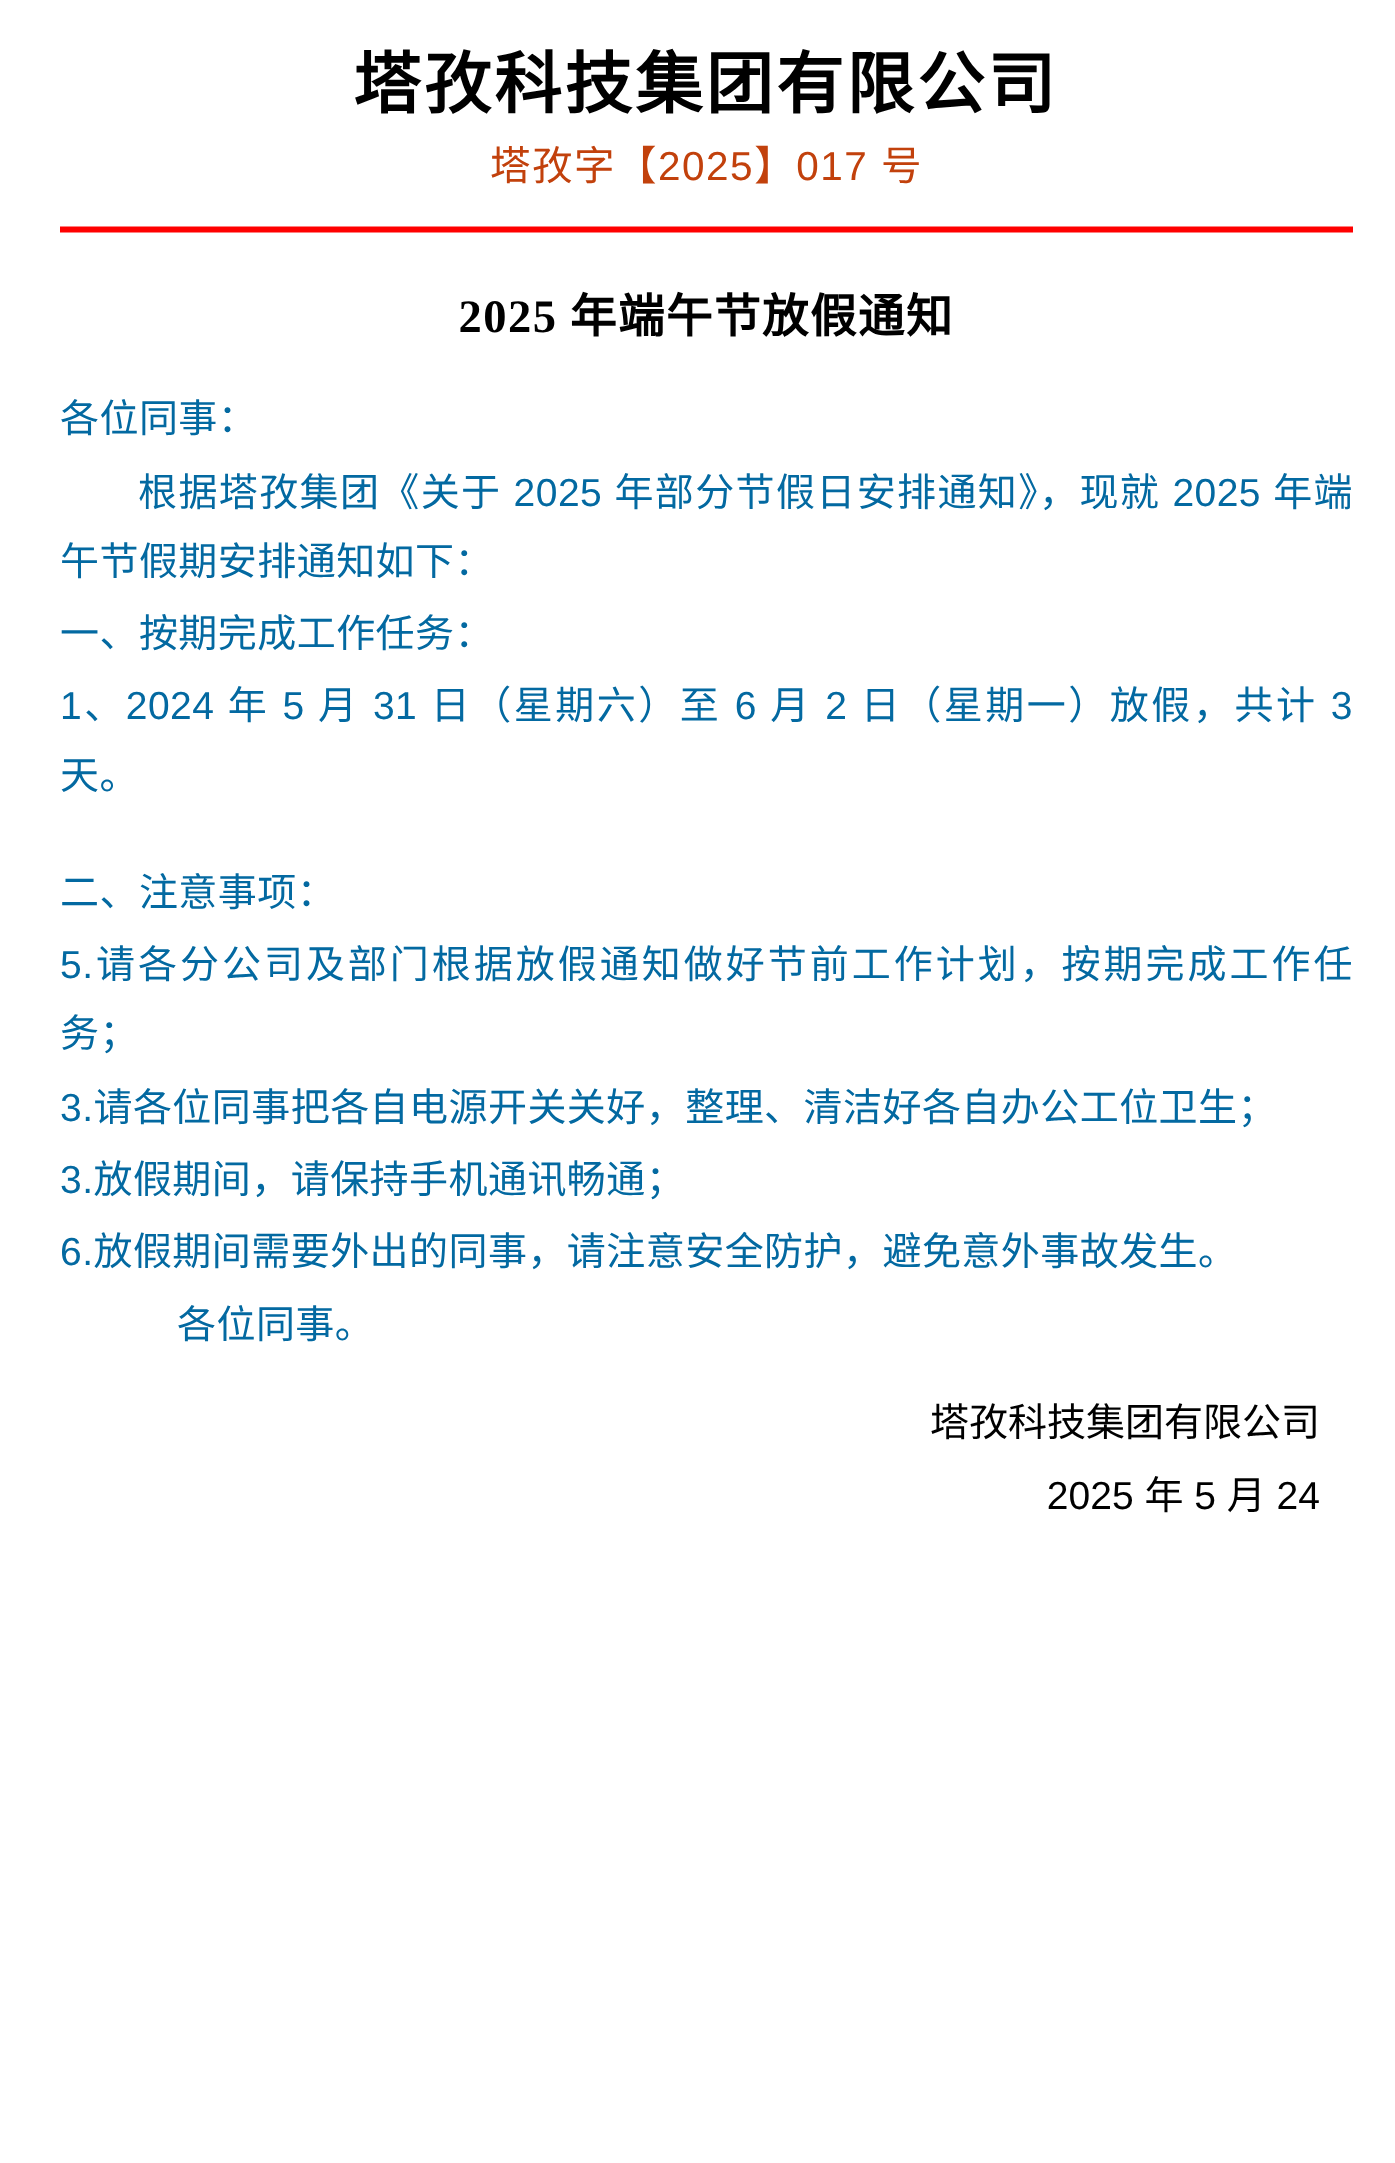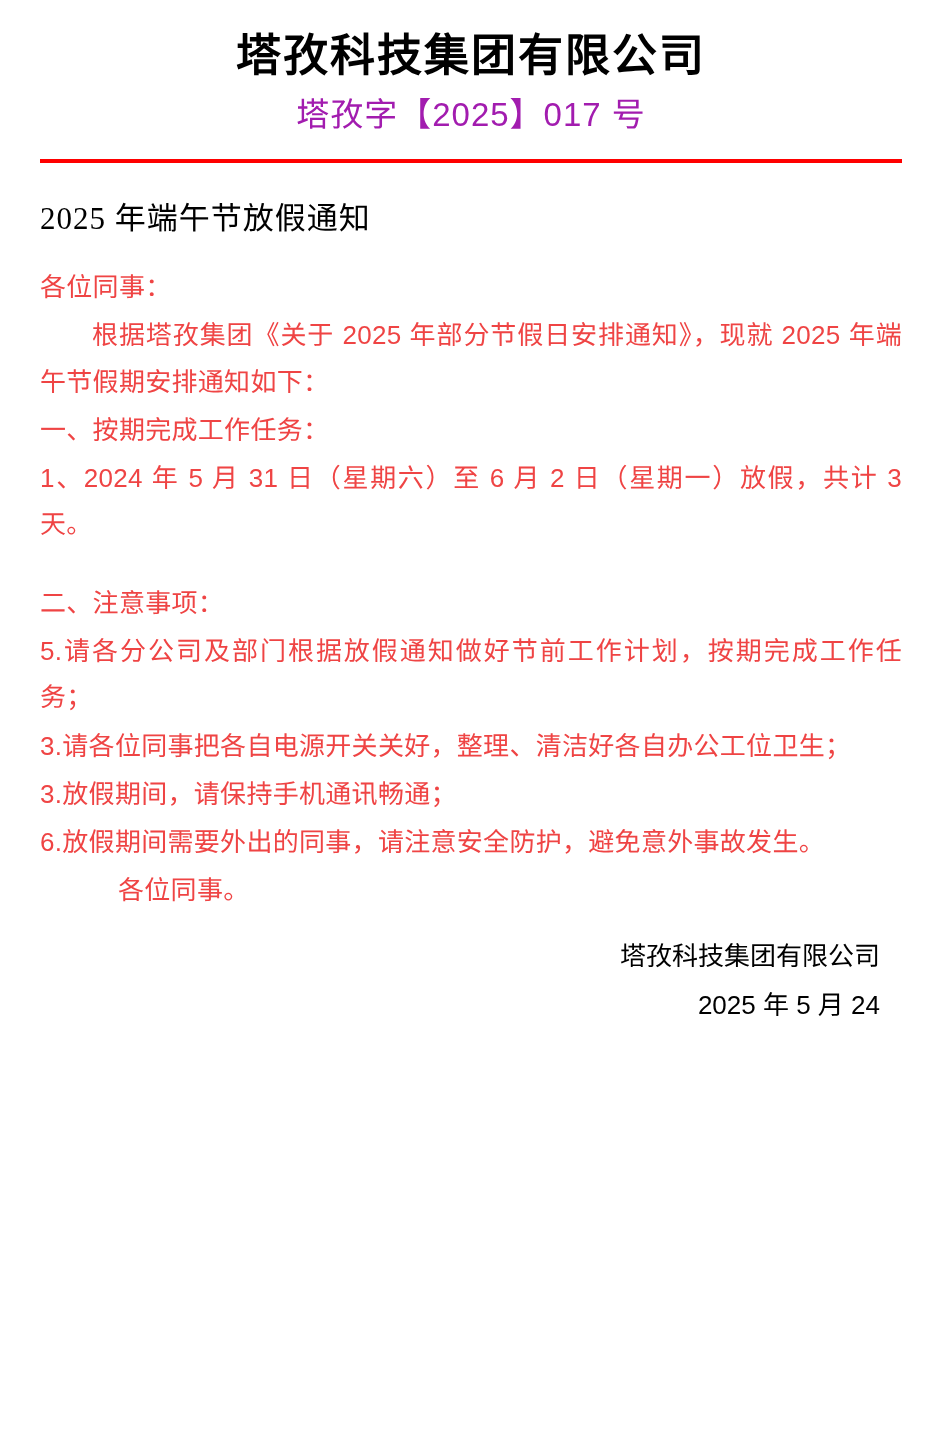--- a/index.html
+++ b/index.html
@@ -30,52 +30,52 @@
     font-family: "Liberation Serif", "DejaVu Serif", serif;
     font-size: 45px;
     font-weight: 700;
     letter-spacing: 2px;
     line-height: 1.25;
     margin: 10px 0 10px 0;
     color: #000;
   }
   .doc-number {
     font-family: "Liberation Sans", "DejaVu Sans", sans-serif;
-    font-size: 33px;
+    font-size: 27px;
     font-weight: 400;
     letter-spacing: 1px;
     line-height: 1.3;
     margin: 0 0 22px 0;
-    color: #a21caf;
+    color: #c2410c;
   }
   .red-rule {
     height: 4px;
     background: #ff0000;
     width: 100%;
     margin: 0 0 30px 0;
     border: none;
   }
 
   
   .doc-title {
-    text-align: left;
+    text-align: center;
     font-family: "Liberation Serif", "DejaVu Serif", serif;
     font-size: 31px;
-    font-weight: 400;
+    font-weight: 700;
     letter-spacing: 1px;
     margin: 8px 0 26px 0;
     color: #000;
   }
 
   
   .doc-body {
     font-family: "Liberation Sans", "DejaVu Sans", sans-serif;
     font-size: 26px;
     line-height: 1.78;
-    color: #ef4444;
+    color: #0369a1;
     letter-spacing: 0.3px;
   }
   .doc-body p {
     margin: 0 0 2px 0;
     text-align: justify;
   }
   .p-indent {
     text-indent: 2em;
   }
   .blank-line {

